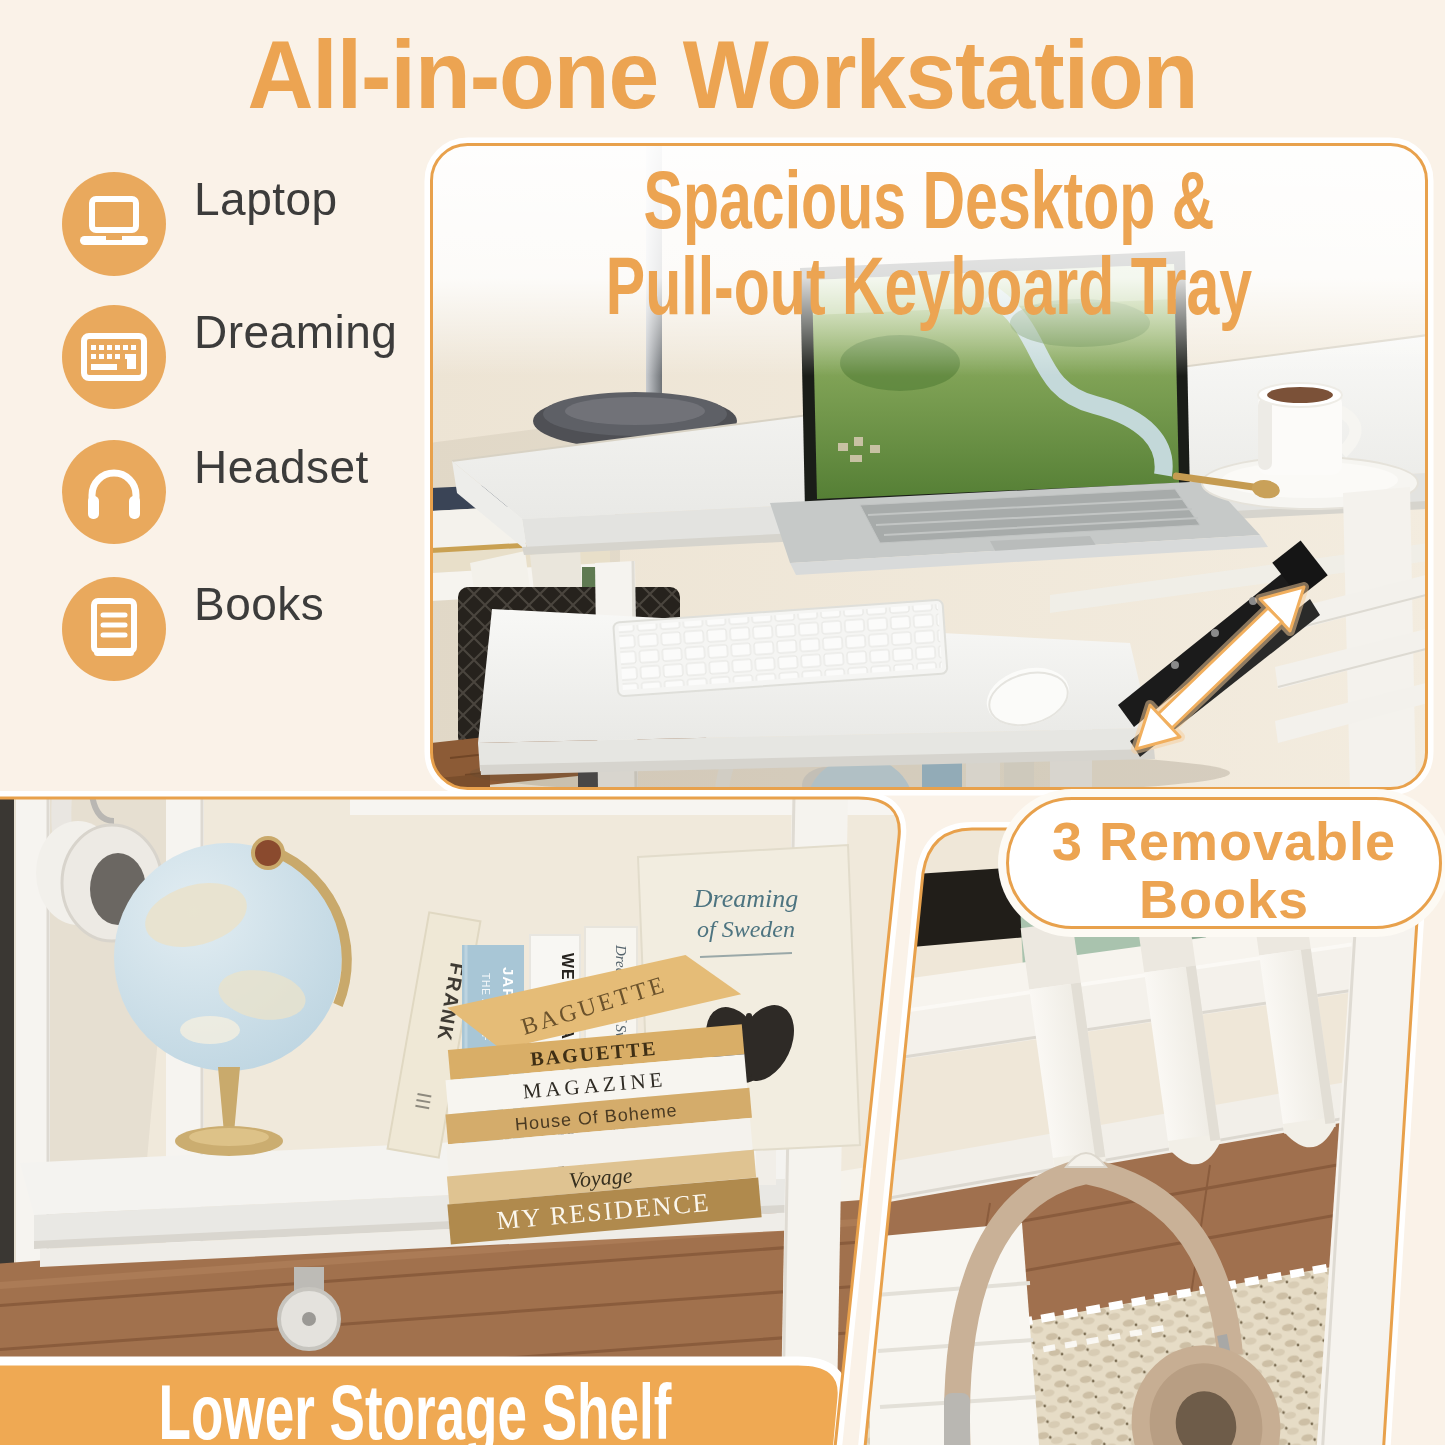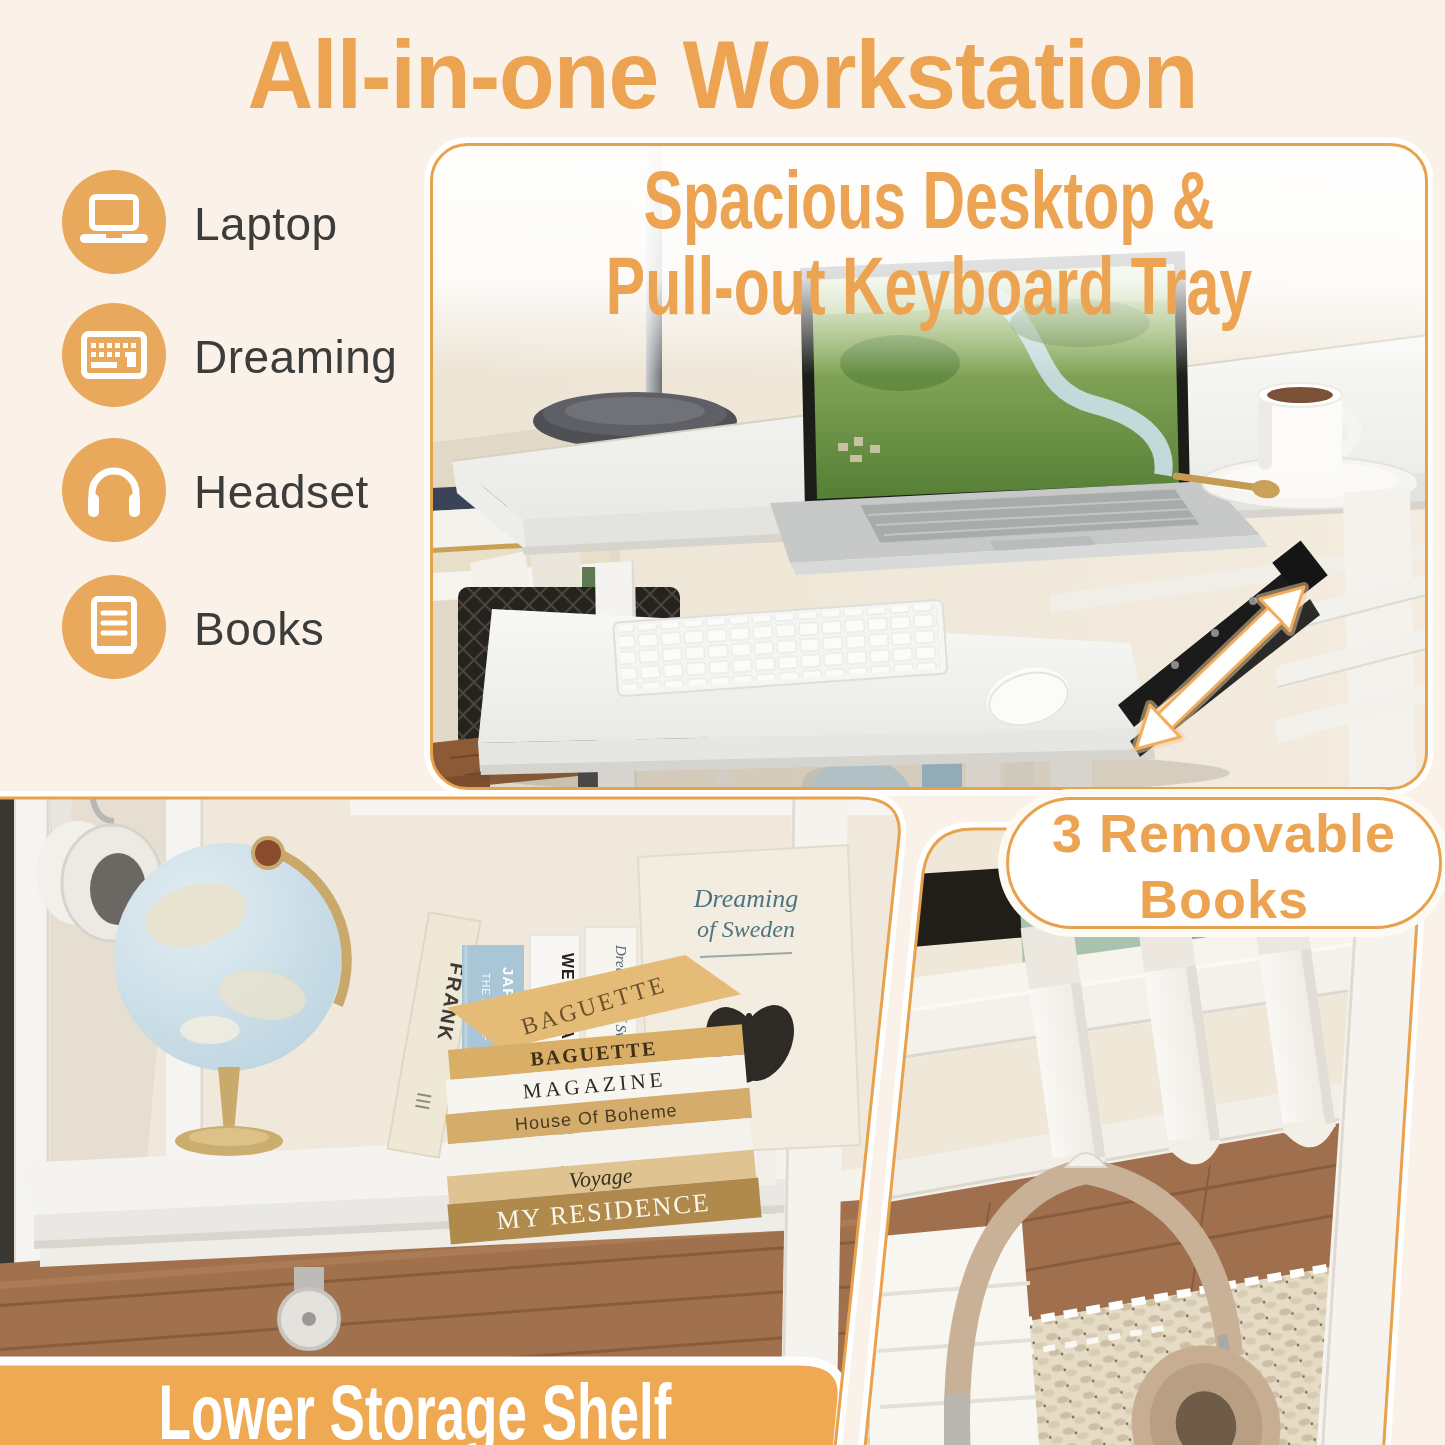--- a/index.html
+++ b/index.html
@@ -7,21 +7,21 @@
     position:relative;width:1445px;height:1445px;overflow:hidden;
     background:#FAF2E8;font-family:"Liberation Sans",sans-serif;padding-left:12px;
   }
   
   .main-title{
     position:absolute;top:20px;left:0;width:1445px;text-align:center;
     font-size:96px;font-weight:bold;color:#ECA452;letter-spacing:-1px;
     transform:scaleX(.95);white-space:nowrap;
   }
   
-  .feature{position:absolute;left:62px;display:flex;align-items:center;gap:28px;height:104px;}
+  .feature{position:absolute;left:62px;display:flex;gap:28px;height:104px;}
   .feature .label{font-size:46px;font-weight:500;color:#3C3C3B;letter-spacing:.5px;white-space:nowrap;}
   .f1{top:172px}.f2{top:305px}.f3{top:440px}.f4{top:577px}
   
   .panel{position:absolute;}
   .panel svg.photo{position:absolute;left:-12px;top:-12px;}
   
   .pd-line{
     position:absolute;left:0;width:998px;text-align:center;font-weight:bold;
     font-size:82px;color:#ECA452;transform:scaleX(.72);white-space:nowrap;line-height:1;
   }
@@ -35,21 +35,21 @@
   
   .pill{
     position:absolute;left:136px;top:2px;width:436px;height:132px;
     background:#FFFFFF;border:3px solid #E8A14C;border-radius:70px;
     box-shadow:0 0 0 8px #FDFAF4;box-sizing:border-box;
   }
   .pill-line{
     position:absolute;left:0;width:430px;text-align:center;font-weight:bold;
     font-size:54px;color:#ECA452;letter-spacing:1px;white-space:nowrap;line-height:1;
   }
-  .pl-1{top:6px}.pl-2{top:72px}
+  .pl-1{top:14px}.pl-2{top:72px}
   svg text{font-family:"Liberation Sans",sans-serif;}
   svg text.serif{font-family:"Liberation Serif",serif;}
 </style>
 </head>
 <body>
 
 <div class="canvas">
 
   <div class="main-title">All-in-one Workstation</div>
 

